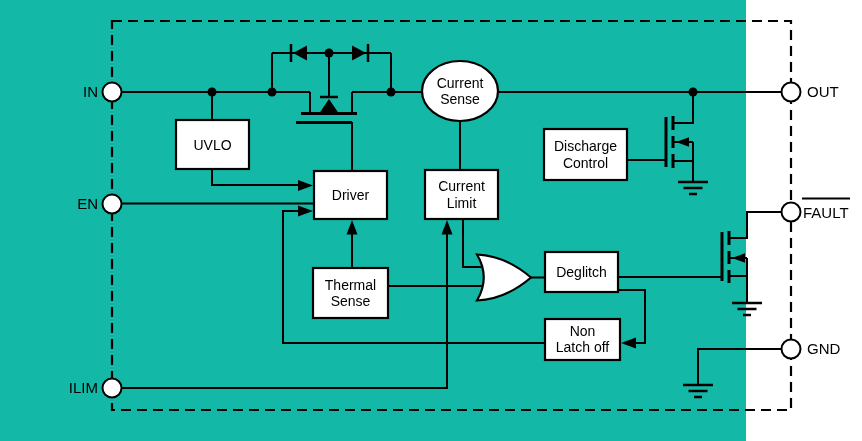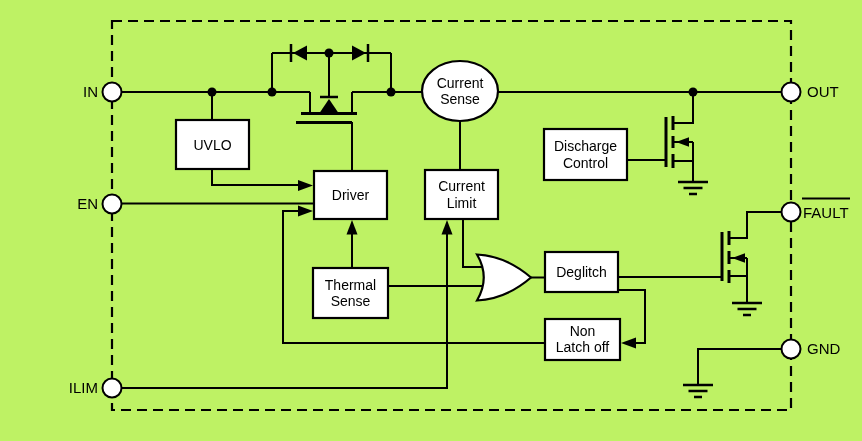--- a/index.html
+++ b/index.html
@@ -1,16 +1,16 @@
 <!DOCTYPE html>
 <html><head>
 <meta charset="utf-8">
 <style>
   html,body { margin:0; padding:0; background:#ffffff; }
-  .stage { width:862px; height:441px; background:#bef264; position:relative;
+  .stage { width:746px; height:441px; background:#14b8a6; position:relative;
            font-family:"Liberation Sans", sans-serif; }
   svg { display:block; }
   .wire   { fill:none; stroke:#000; stroke-width:2; }
   .thick  { fill:none; stroke:#000; stroke-width:3; }
   .sym    { fill:none; stroke:#000; stroke-width:2.5; }
   .dashed { fill:none; stroke:#000; stroke-width:2.2; stroke-dasharray:10 6; }
   .block  { fill:#fff; stroke:#000; stroke-width:2.2; }
   .pin    { fill:#fff; stroke:#000; stroke-width:2; }
   .dot    { fill:#000; stroke:none; }
   .tri    { fill:#000; stroke:none; }

